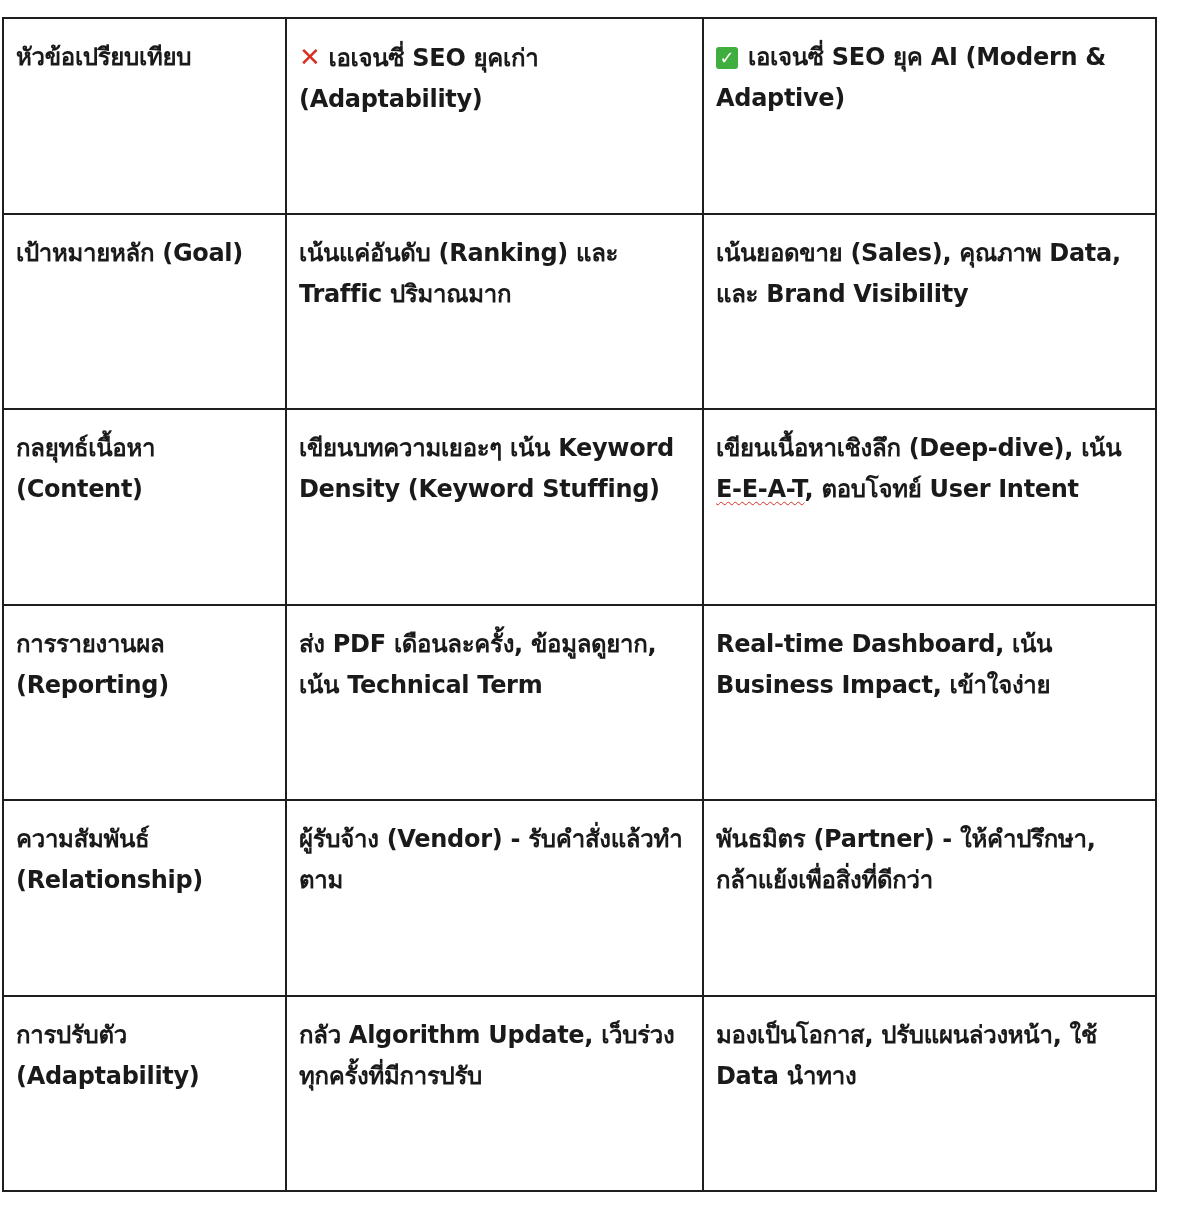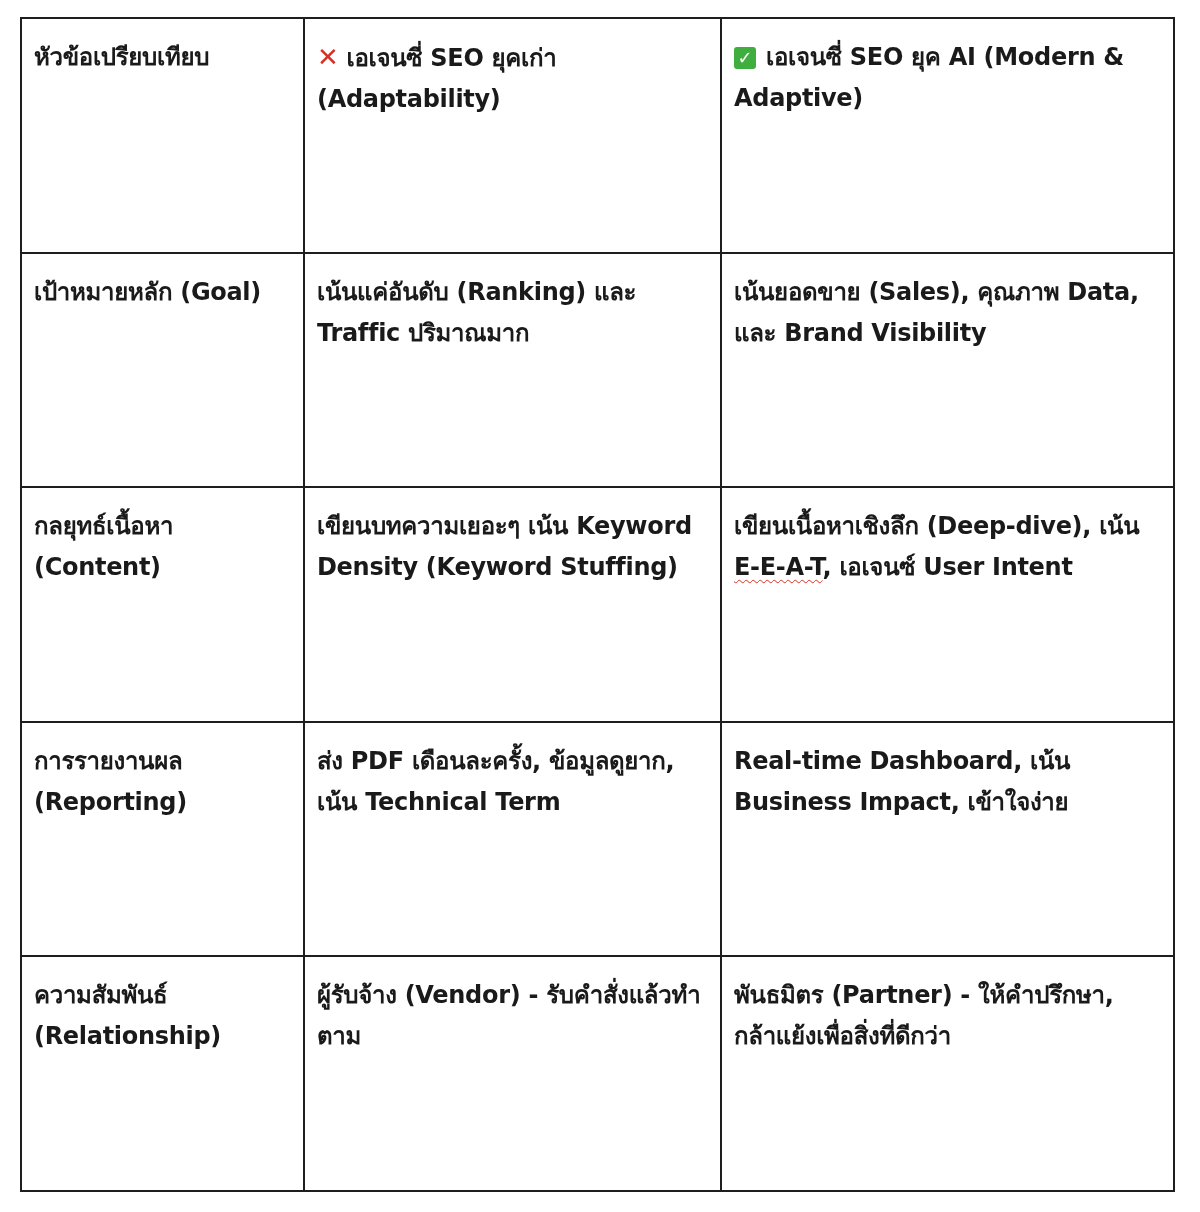--- a/index.html
+++ b/index.html
@@ -11,21 +11,21 @@
       overflow: hidden;
     }
     .page {
       position: relative;
       width: 1200px;
       height: 1212px;
       background: #ffffff;
     }
     table.compare {
       position: absolute;
-      left: 20px;
+      left: 2px;
       top: 17px;
       width: 1153px;
       height: 1175px;
       border-collapse: collapse;
       table-layout: fixed;
       font-family: "DejaVu Sans", "Liberation Sans", sans-serif;
       color: #1a1a1a;
     }
     table.compare td, table.compare th {
       border: 2px solid #1e1e1e;
@@ -104,31 +104,36 @@
 
     <tr>
       <td class="topic">เป้าหมายหลัก (Goal)</td>
       <td class="val">เน้นแค่อันดับ (Ranking) และ Traffic ปริมาณมาก</td>
       <td class="val">เน้นยอดขาย (Sales), คุณภาพ Data, และ Brand Visibility</td>
     </tr>
 
     <tr>
       <td class="topic">กลยุทธ์เนื้อหา (Content)</td>
       <td class="val">เขียนบทความเยอะๆ เน้น Keyword Density (Keyword Stuffing)</td>
-      <td class="val"><span>เขียนเนื้อหาเชิงลึก (Deep-dive), เน้น </span><span class="spell-flag">E-E-A-T</span><span>, เอเจนซ์ User Intent</span></td>
+      <td class="val"><span>เขียนเนื้อหาเชิงลึก (Deep-dive), เน้น </span><span class="spell-flag">E-E-A-T</span><span>, ตอบโจทย์ User Intent</span></td>
     </tr>
 
 
     <tr>
       <td class="topic">การรายงานผล (Reporting)</td>
       <td class="val">ส่ง PDF เดือนละครั้ง, ข้อมูลดูยาก, เน้น Technical Term</td>
       <td class="val">Real-time Dashboard, เน้น Business Impact, เข้าใจง่าย</td>
     </tr>
 
     <tr>
       <td class="topic">ความสัมพันธ์ (Relationship)</td>
       <td class="val">ผู้รับจ้าง (Vendor) - รับคำสั่งแล้วทำตาม</td>
       <td class="val">พันธมิตร (Partner) - ให้คำปรึกษา, กล้าแย้งเพื่อสิ่งที่ดีกว่า</td>
     </tr>
 
+    <tr>
+      <td class="topic">การปรับตัว (Adaptability)</td>
+      <td class="val">กลัว Algorithm Update, เว็บร่วงทุกครั้งที่มีการปรับ</td>
+      <td class="val">มองเป็นโอกาส, ปรับแผนล่วงหน้า, ใช้ Data นำทาง</td>
+    </tr>
   </tbody>
     </table>
 </div>
 
 </body></html>

